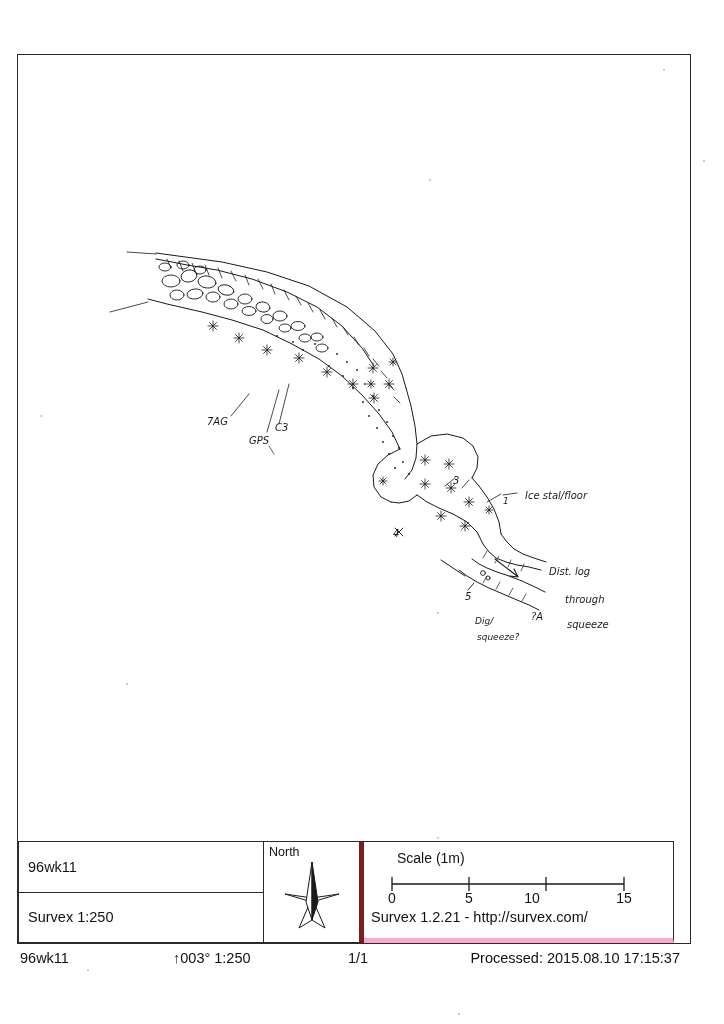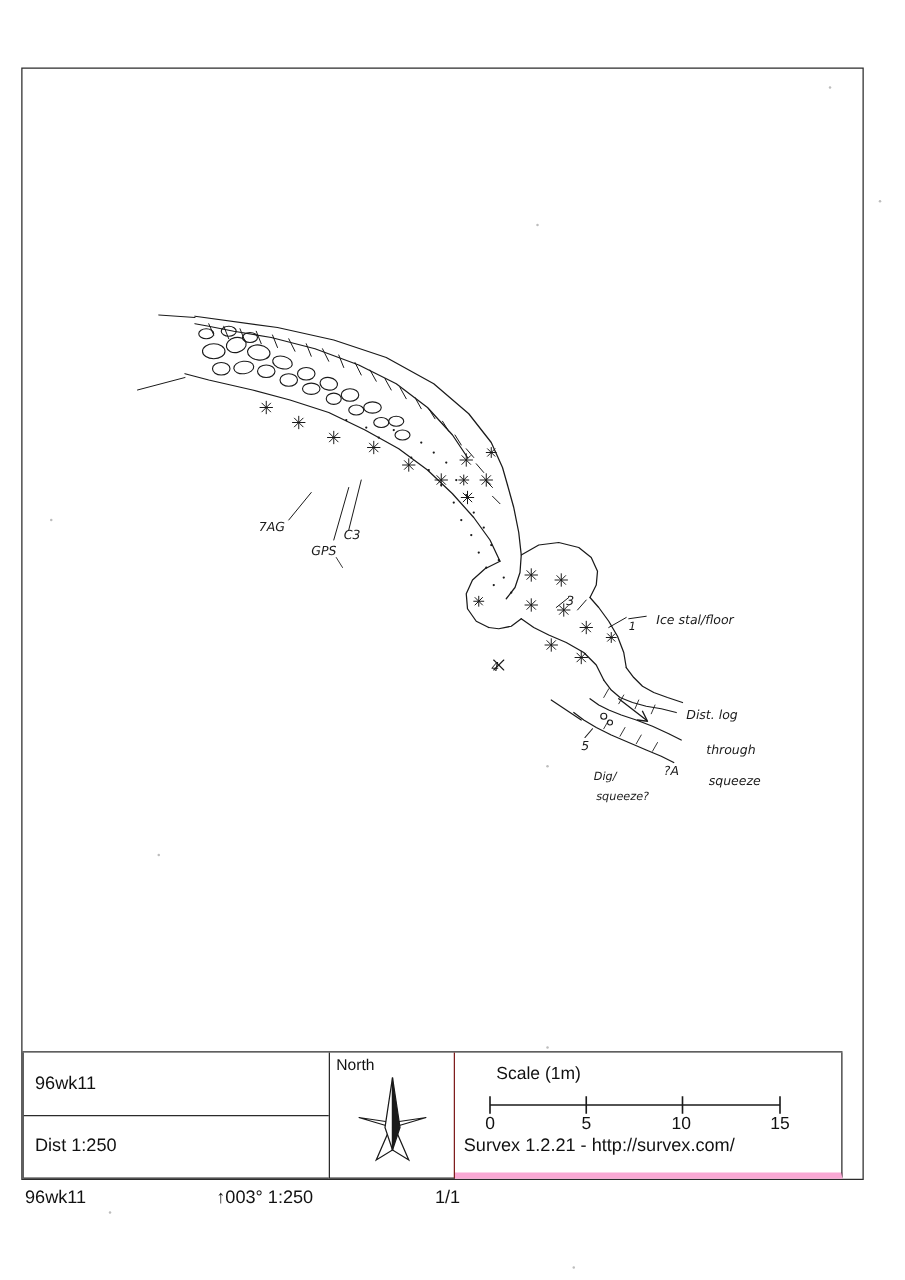--- a/index.html
+++ b/index.html
@@ -77,21 +77,21 @@
     font-size: 14.5px;
     color: #111;
     border-bottom: 1px solid #2b2b2b;
     box-sizing: border-box;
   }
   .title-row:last-child { border-bottom: 1px solid #2b2b2b; }
 
   #compass-cell {
     width: 100px;
     box-sizing: border-box;
-    border-right: 1px solid #7f1d1d;
+    border-right: 5px solid #7f1d1d;
     border-bottom: 1px solid #2b2b2b;
     position: relative;
   }
   #compass-label {
     position: absolute;
     left: 5px;
     top: 3px;
     font-size: 12.5px;
   }
   #compass-needle {
@@ -388,21 +388,21 @@
 <div class="speck" style="left:126px; top:683px;"></div>
 <div class="speck" style="left:437px; top:837px;"></div>
 <div class="speck" style="left:87px; top:969px;"></div>
 <div class="speck" style="left:703px; top:160px;"></div>
 <div class="speck" style="left:458px; top:1013px;"></div>
 
 <div id="title-block">
 
   <div id="title-left">
     <div class="title-row">96wk11</div>
-    <div class="title-row">Dist 1:250</div>
+    <div class="title-row">Survex 1:250</div>
   </div>
 
   <div id="compass-cell">
     <div id="compass-label">North</div>
     <svg id="compass-needle" width="74" height="80" viewBox="0 0 74 80">
       <g stroke="#1a1a1a" stroke-width="1" fill="none">
 
         <path d="M37 40 L10 36 L37 44 Z" fill="#ffffff"></path>
         <path d="M37 40 L64 36 L37 44 Z" fill="#ffffff"></path>
         <path d="M37 40 L24 70 L37 62 Z" fill="#ffffff"></path>
@@ -421,24 +421,25 @@
         <g stroke="#1a1a1a" stroke-width="1.3" fill="none">
           <line x1="1" y1="8" x2="233" y2="8"></line>
           <line x1="1" y1="1" x2="1" y2="15"></line>
           <line x1="78" y1="1" x2="78" y2="15"></line>
           <line x1="155" y1="1" x2="155" y2="15"></line>
           <line x1="233" y1="1" x2="233" y2="15"></line>
         </g>
       </svg>
       <span class="scale-tick-label" style="left:1px;">0</span>
       <span class="scale-tick-label" style="left:78px;">5</span>
-      <span class="scale-tick-label" style="left:154px;text-align:right;">10</span>
+      <span class="scale-tick-label" style="left:141px;text-align:right;">10</span>
       <span class="scale-tick-label" style="left:233px;">15</span>
     </div>
     <div id="survex-credit">Survex 1.2.21 - http://survex.com/</div>
   </div>
 </div>
 
 <div id="footer">
   <span id="footer-title">96wk11</span>
   <span id="footer-bearing">↑003° 1:250</span>
   <span id="footer-page">1/1</span>
+  <span id="footer-processed">Processed: 2015.08.10 17:15:37</span>
 </div>
 
 </body></html>

